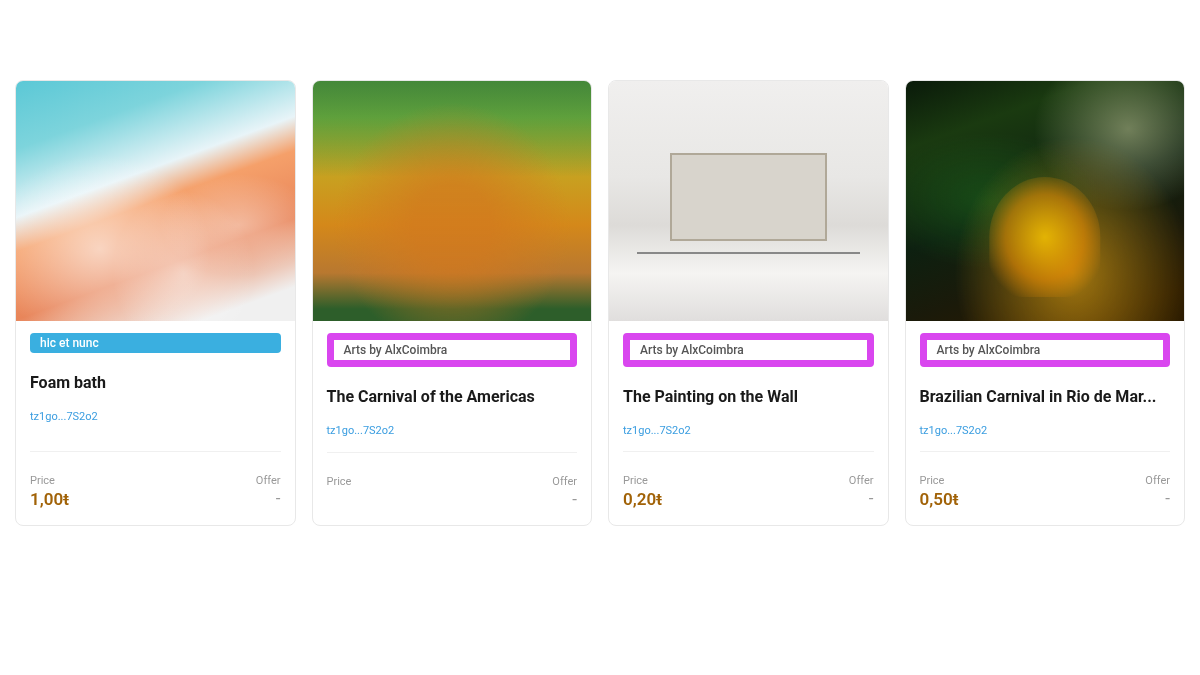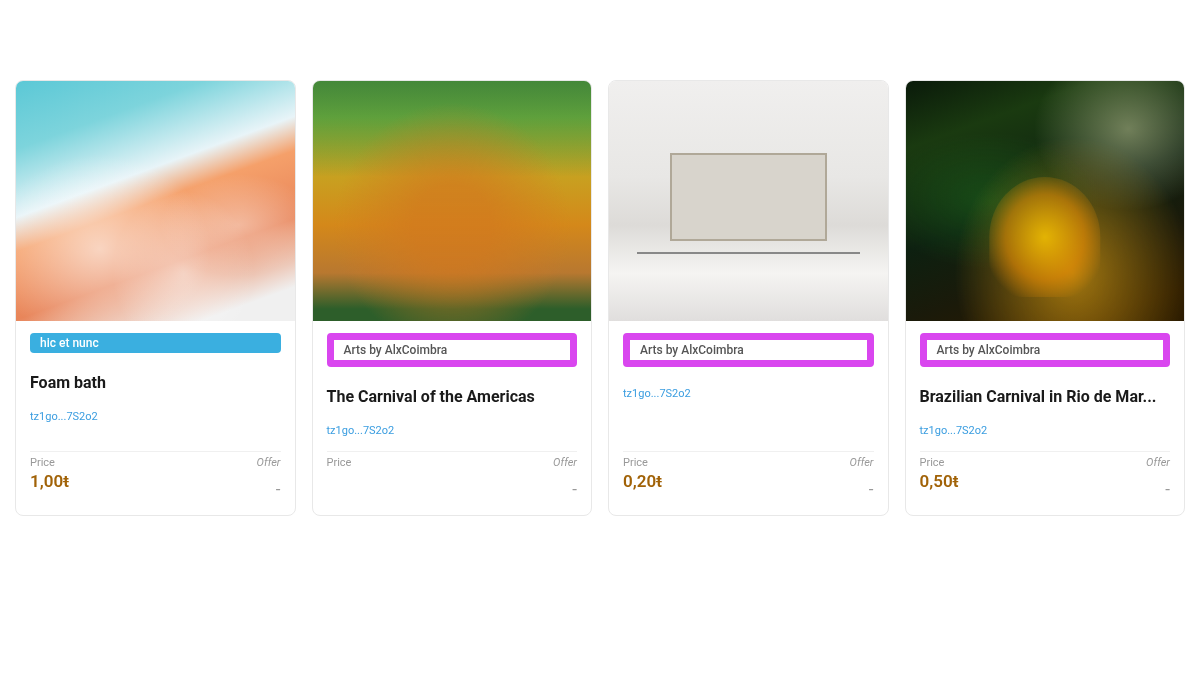--- a/index.html
+++ b/index.html
@@ -146,21 +146,21 @@
       color: #3a9de0;
       margin-bottom: 14px;
       font-weight: 400;
     }
     .card-price-row {
       display: flex;
       justify-content: space-between;
       align-items: baseline;
       margin-top: auto;
       border-top: 1px solid #f0f0f0;
-      padding-top: 4px;
+      padding-top: 22px;
     }
     .price-col {
       display: flex;
       flex-direction: column;
     }
     .price-label {
       font-size: 11px;
       color: #999;
       margin-bottom: 2px;
     }
@@ -170,22 +170,21 @@
       color: #a16207;
     }
     .offer-col {
       display: flex;
       flex-direction: column;
       align-items: flex-end;
     }
     .offer-label {
       font-size: 11px;
       color: #999;
-      margin-bottom: 10px;
-      font-style: italic;
+      margin-bottom: 1px;
     }
     .offer-value {
       font-size: 17px;
       font-weight: 400;
       color: #999;
     }
   </style>
 </head>
 <body>
 
@@ -226,20 +225,21 @@
           <span class="offer-value">-</span>
         </div>
       </div>
     </div>
   </div>
     <div class="card">
     <div class="card-image-wrapper img-painting">
     </div>
     <div class="card-body">
       <span class="badge-collection badge-arts">Arts by AlxCoimbra</span>
+      <div class="card-title">The Painting on the Wall</div>
       <div class="card-address">tz1go...7S2o2</div>
       <div class="card-price-row">
         <div class="price-col">
           <span class="price-label">Price</span>
           <span class="price-value">0,20ŧ</span>
         </div>
         <div class="offer-col">
           <span class="offer-label">Offer</span>
           <span class="offer-value">-</span>
         </div>

